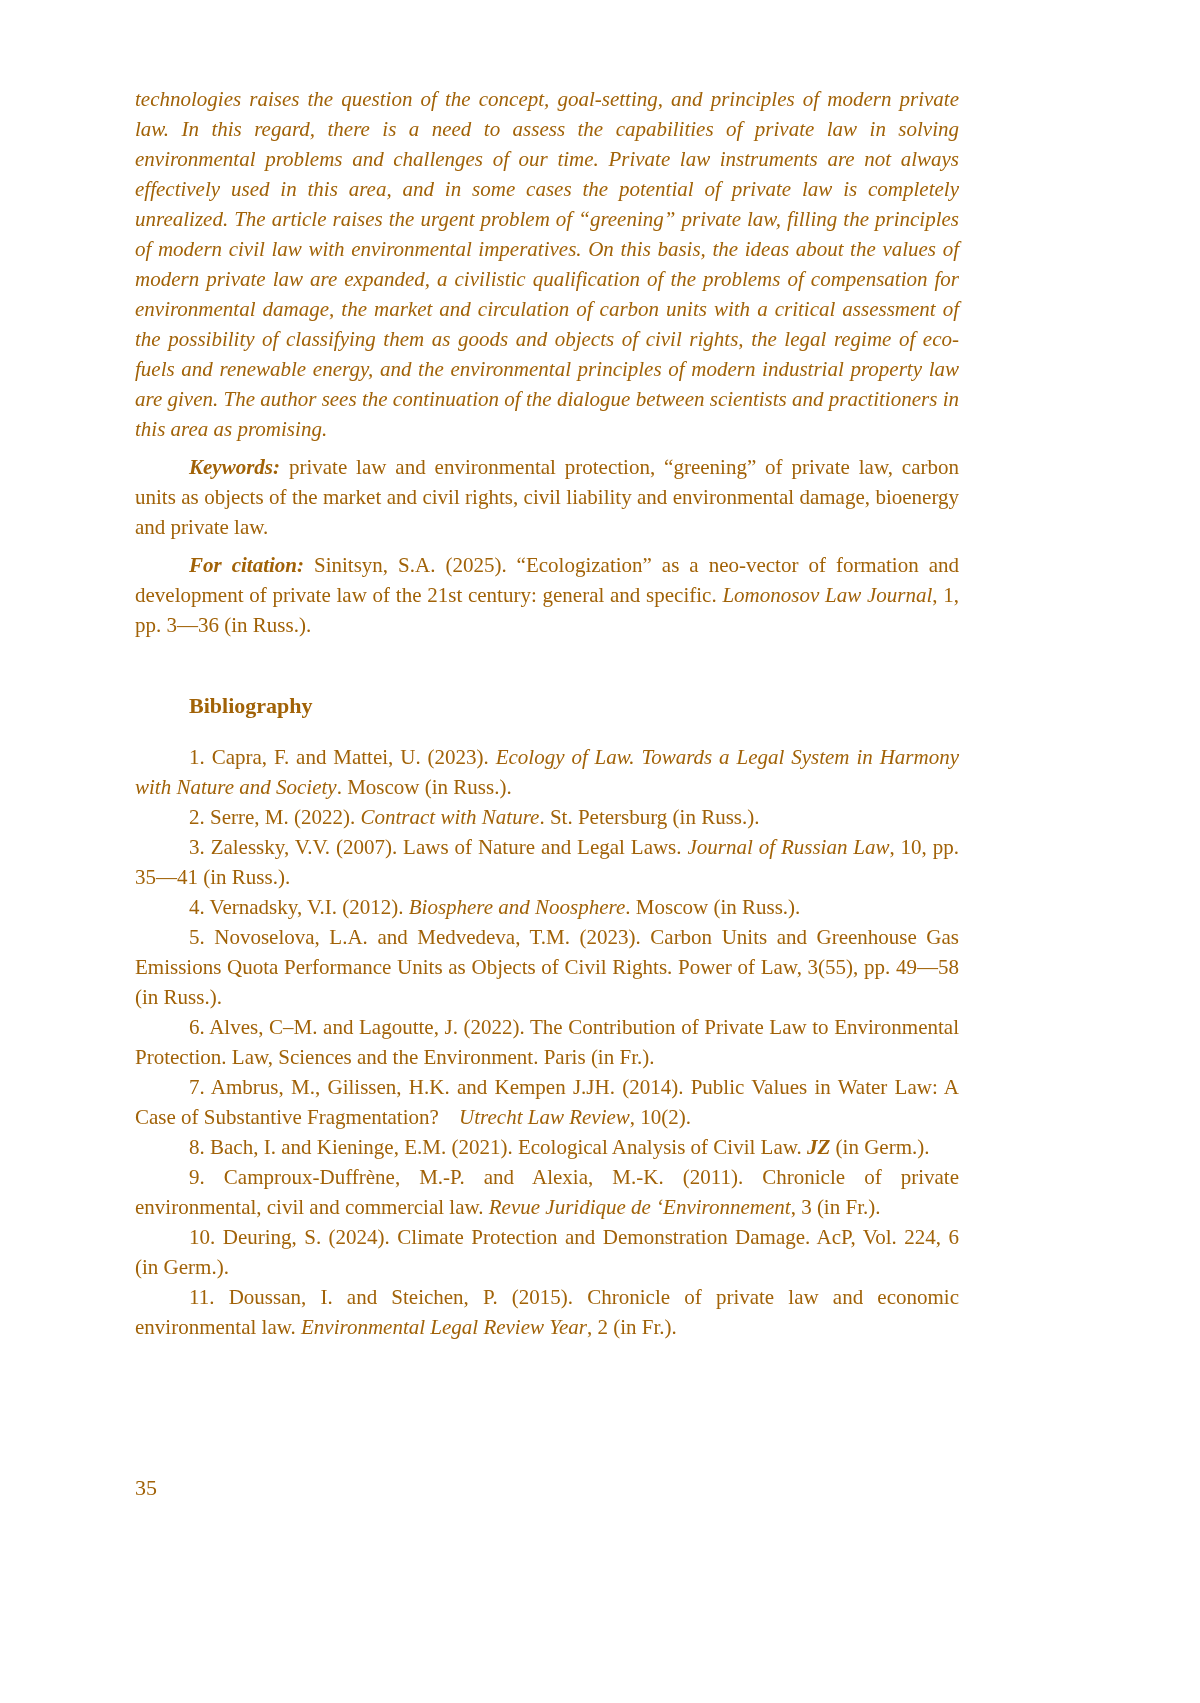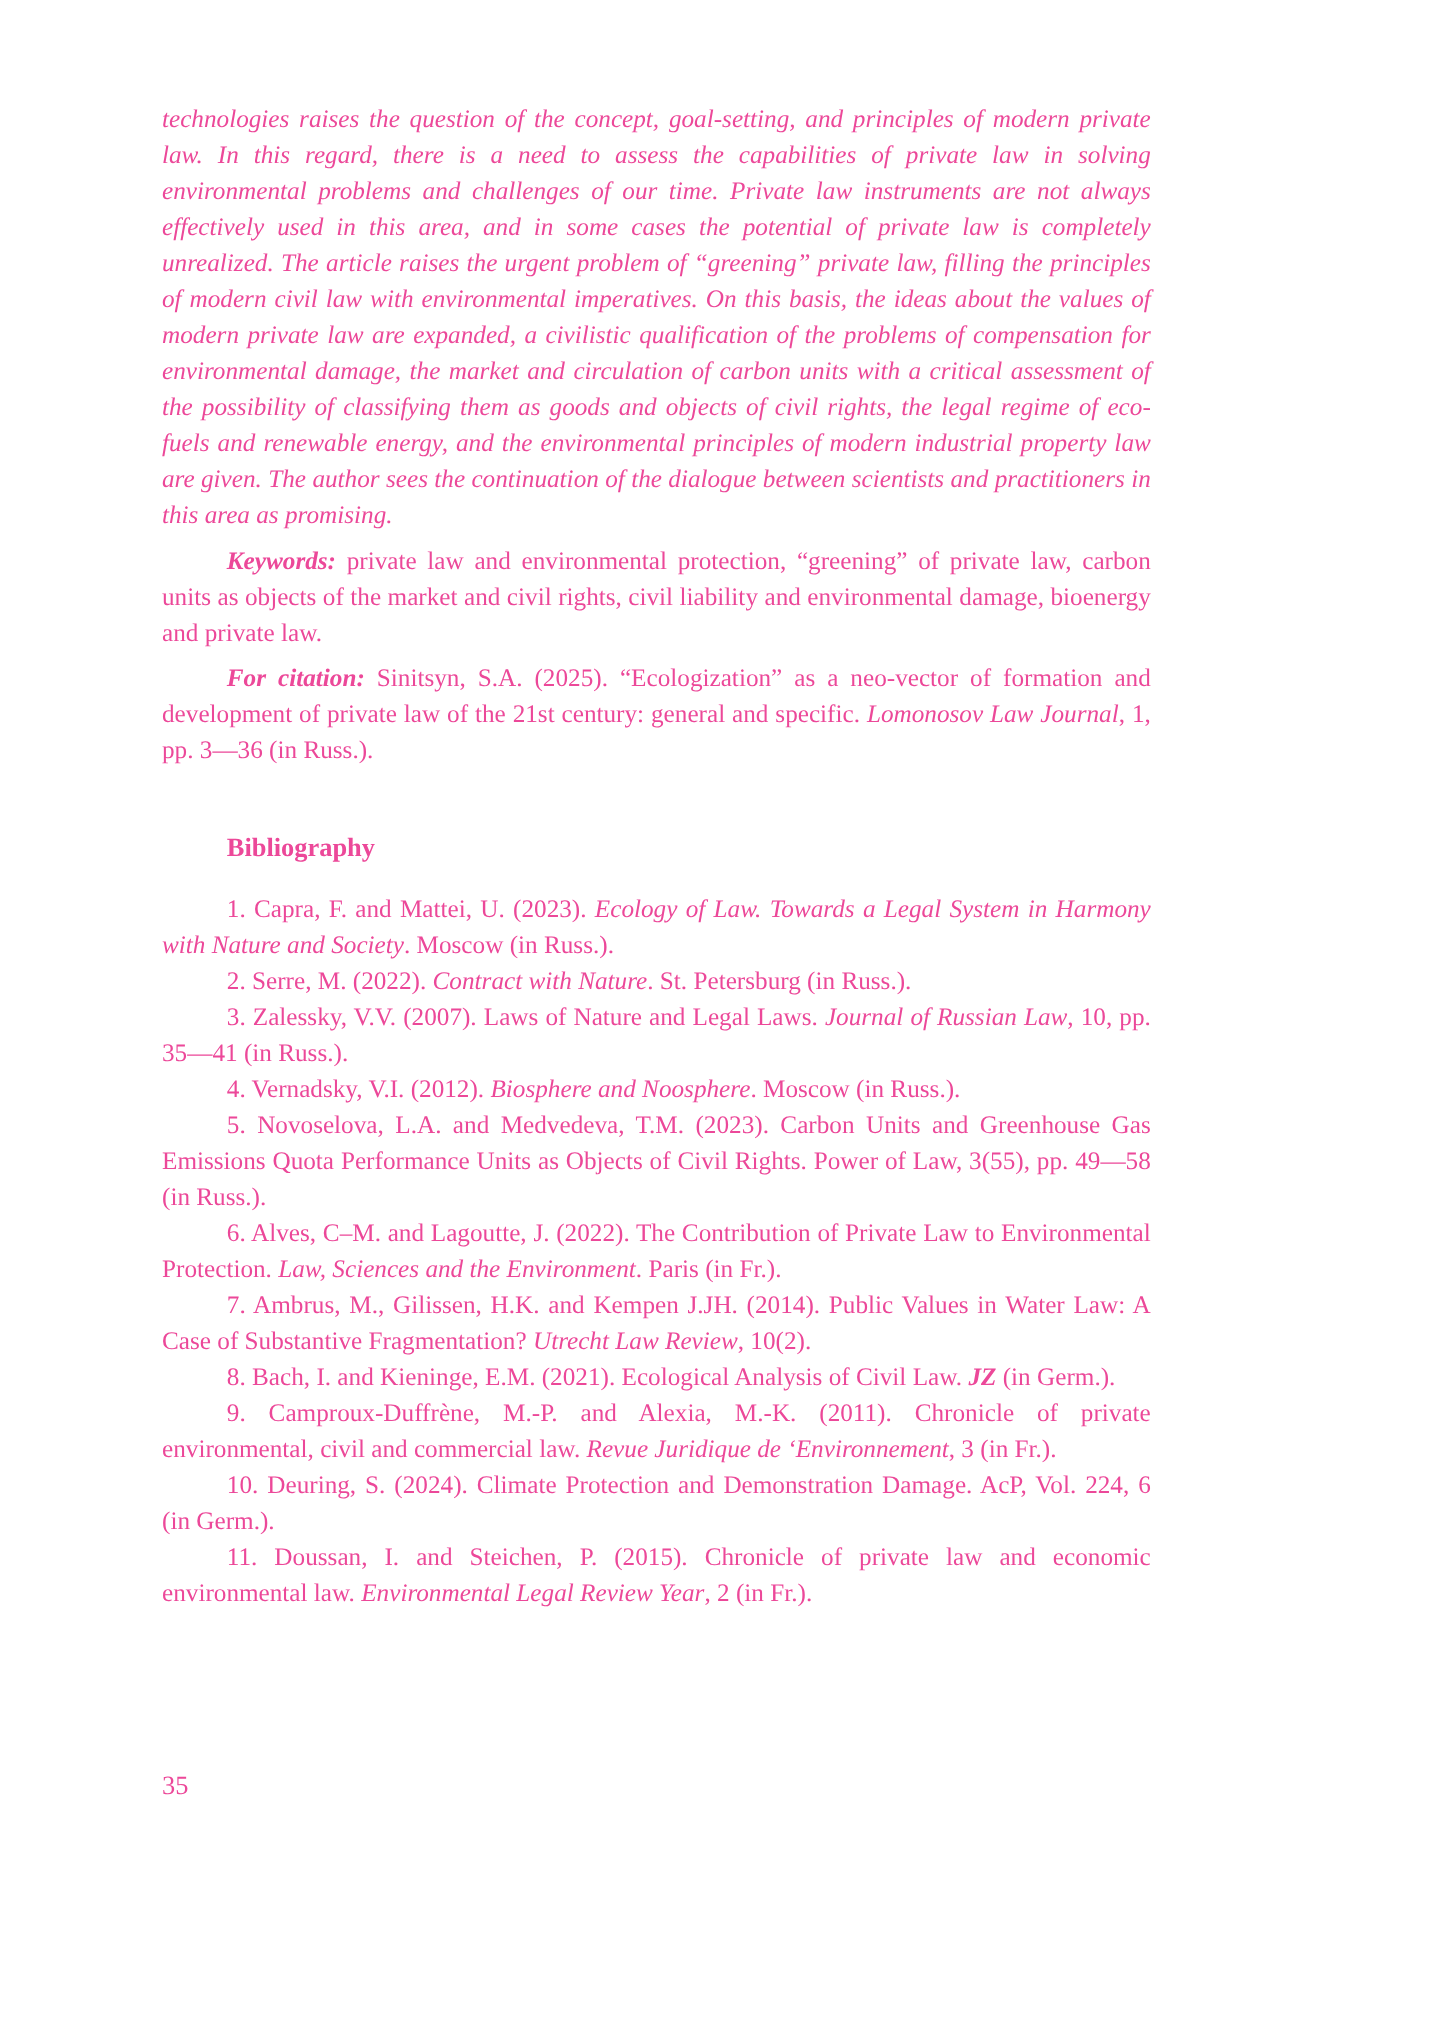--- a/index.html
+++ b/index.html
@@ -7,21 +7,21 @@
     padding: 0;
     background: #ffffff;
   }
   .page {
     position: relative;
     width: 1193px;
     height: 1703px;
     background: #ffffff;
     overflow: hidden;
     font-family: "Liberation Serif", serif;
-    color: #ec4899;
+    color: #a16207;
   }
   .content {
     position: absolute;
     left: 135px;
     top: 84px;
     width: 824px;
   }
   .content p {
     margin: 0;
     font-size: 21px;
@@ -67,22 +67,22 @@
     <p class="indent spaced"><span style="font-style: italic; font-weight: 700;">For citation: </span><span>Sinitsyn, S.A. (2025). “Ecologization” as a neo-vector of formation and development of private law of the 21st century: general and specific. </span><span style="font-style: italic;">Lomonosov Law Journal</span><span>, 1, pp. 3—36 (in Russ.).</span></p>
 
     <h2 class="bib-heading">Bibliography</h2>
 
     <div>
       <p class="indent"><span>1. Capra, F. and Mattei, U. (2023). </span><span style="font-style: italic;">Ecology of Law. Towards a Legal System in Harmony with Nature and Society</span><span>. Moscow (in Russ.).</span></p>
       <p class="indent"><span>2. Serre, M. (2022). </span><span style="font-style: italic;">Contract with Nature</span><span>. St. Petersburg (in Russ.).</span></p>
       <p class="indent"><span>3. Zalessky, V.V. (2007). Laws of Nature and Legal Laws. </span><span style="font-style: italic;">Journal of Russian Law</span><span>, 10, pp. 35—41 (in Russ.).</span></p>
       <p class="indent"><span>4. Vernadsky, V.I. (2012). </span><span style="font-style: italic;">Biosphere and Noosphere</span><span>. Moscow (in Russ.).</span></p>
       <p class="indent"><span>5. Novoselova, L.A. and Medvedeva, T.M. (2023). Carbon Units and Greenhouse Gas Emissions Quota Performance Units as Objects of Civil Rights. </span><span style="">Power of Law</span><span>, 3(55), pp. 49—58 (in Russ.).</span></p>
-      <p class="indent"><span>6. Alves, C–M. and Lagoutte, J. (2022). The Contribution of Private Law to Environmental Protection. </span><span style="font-style: italic;">Law, Sciences and the Environment</span><span>. Paris (in Fr.).</span></p>
-      <p class="indent"><span>7. Ambrus, M., Gilissen, H.K. and Kempen J.JH. (2014). Public Values in Water Law: A Case of Substantive Fragmentation? </span><span style="font-style: italic;">Utrecht Law Review</span><span>, 10(2).</span></p>
+      <p class="indent"><span>6. Alves, C–M. and Lagoutte, J. (2022). The Contribution of Private Law to Environmental Protection. </span><span style="">Law, Sciences and the Environment</span><span>. Paris (in Fr.).</span></p>
+      <p class="indent"><span>7. Ambrus, M., Gilissen, H.K. and Kempen J.JH. (2014). Public Values in Water Law: A Case of Substantive Fragmentation? </span><span style="font-style: italic; margin-left: 15px;">Utrecht Law Review</span><span>, 10(2).</span></p>
       <p class="indent"><span>8. Bach, I. and Kieninge, E.M. (2021). Ecological Analysis of Civil Law. </span><span style="font-style: italic; font-weight: bold;">JZ</span><span> (in Germ.).</span></p>
       <p class="indent"><span>9. Camproux-Duffrène, M.-P. and Alexia, M.-K. (2011). Chronicle of private environmental, civil and commercial law. </span><span style="font-style: italic;">Revue Juridique de ‘Environnement</span><span>, 3 (in Fr.).</span></p>
       <p class="indent"><span>10. Deuring, S. (2024). Climate Protection and Demonstration Damage. </span><span style="">AcP</span><span>, Vol. 224, 6 (in Germ.).</span></p>
       <p class="indent"><span>11. Doussan, I. and Steichen, P. (2015). Chronicle of private law and economic environmental law. </span><span style="font-style: italic; margin-top: 24px;">Environmental Legal Review Year</span><span>, 2 (in Fr.).</span></p>
     </div>
 
   </div>
 
   <div class="page-number">35</div>
 </div>

